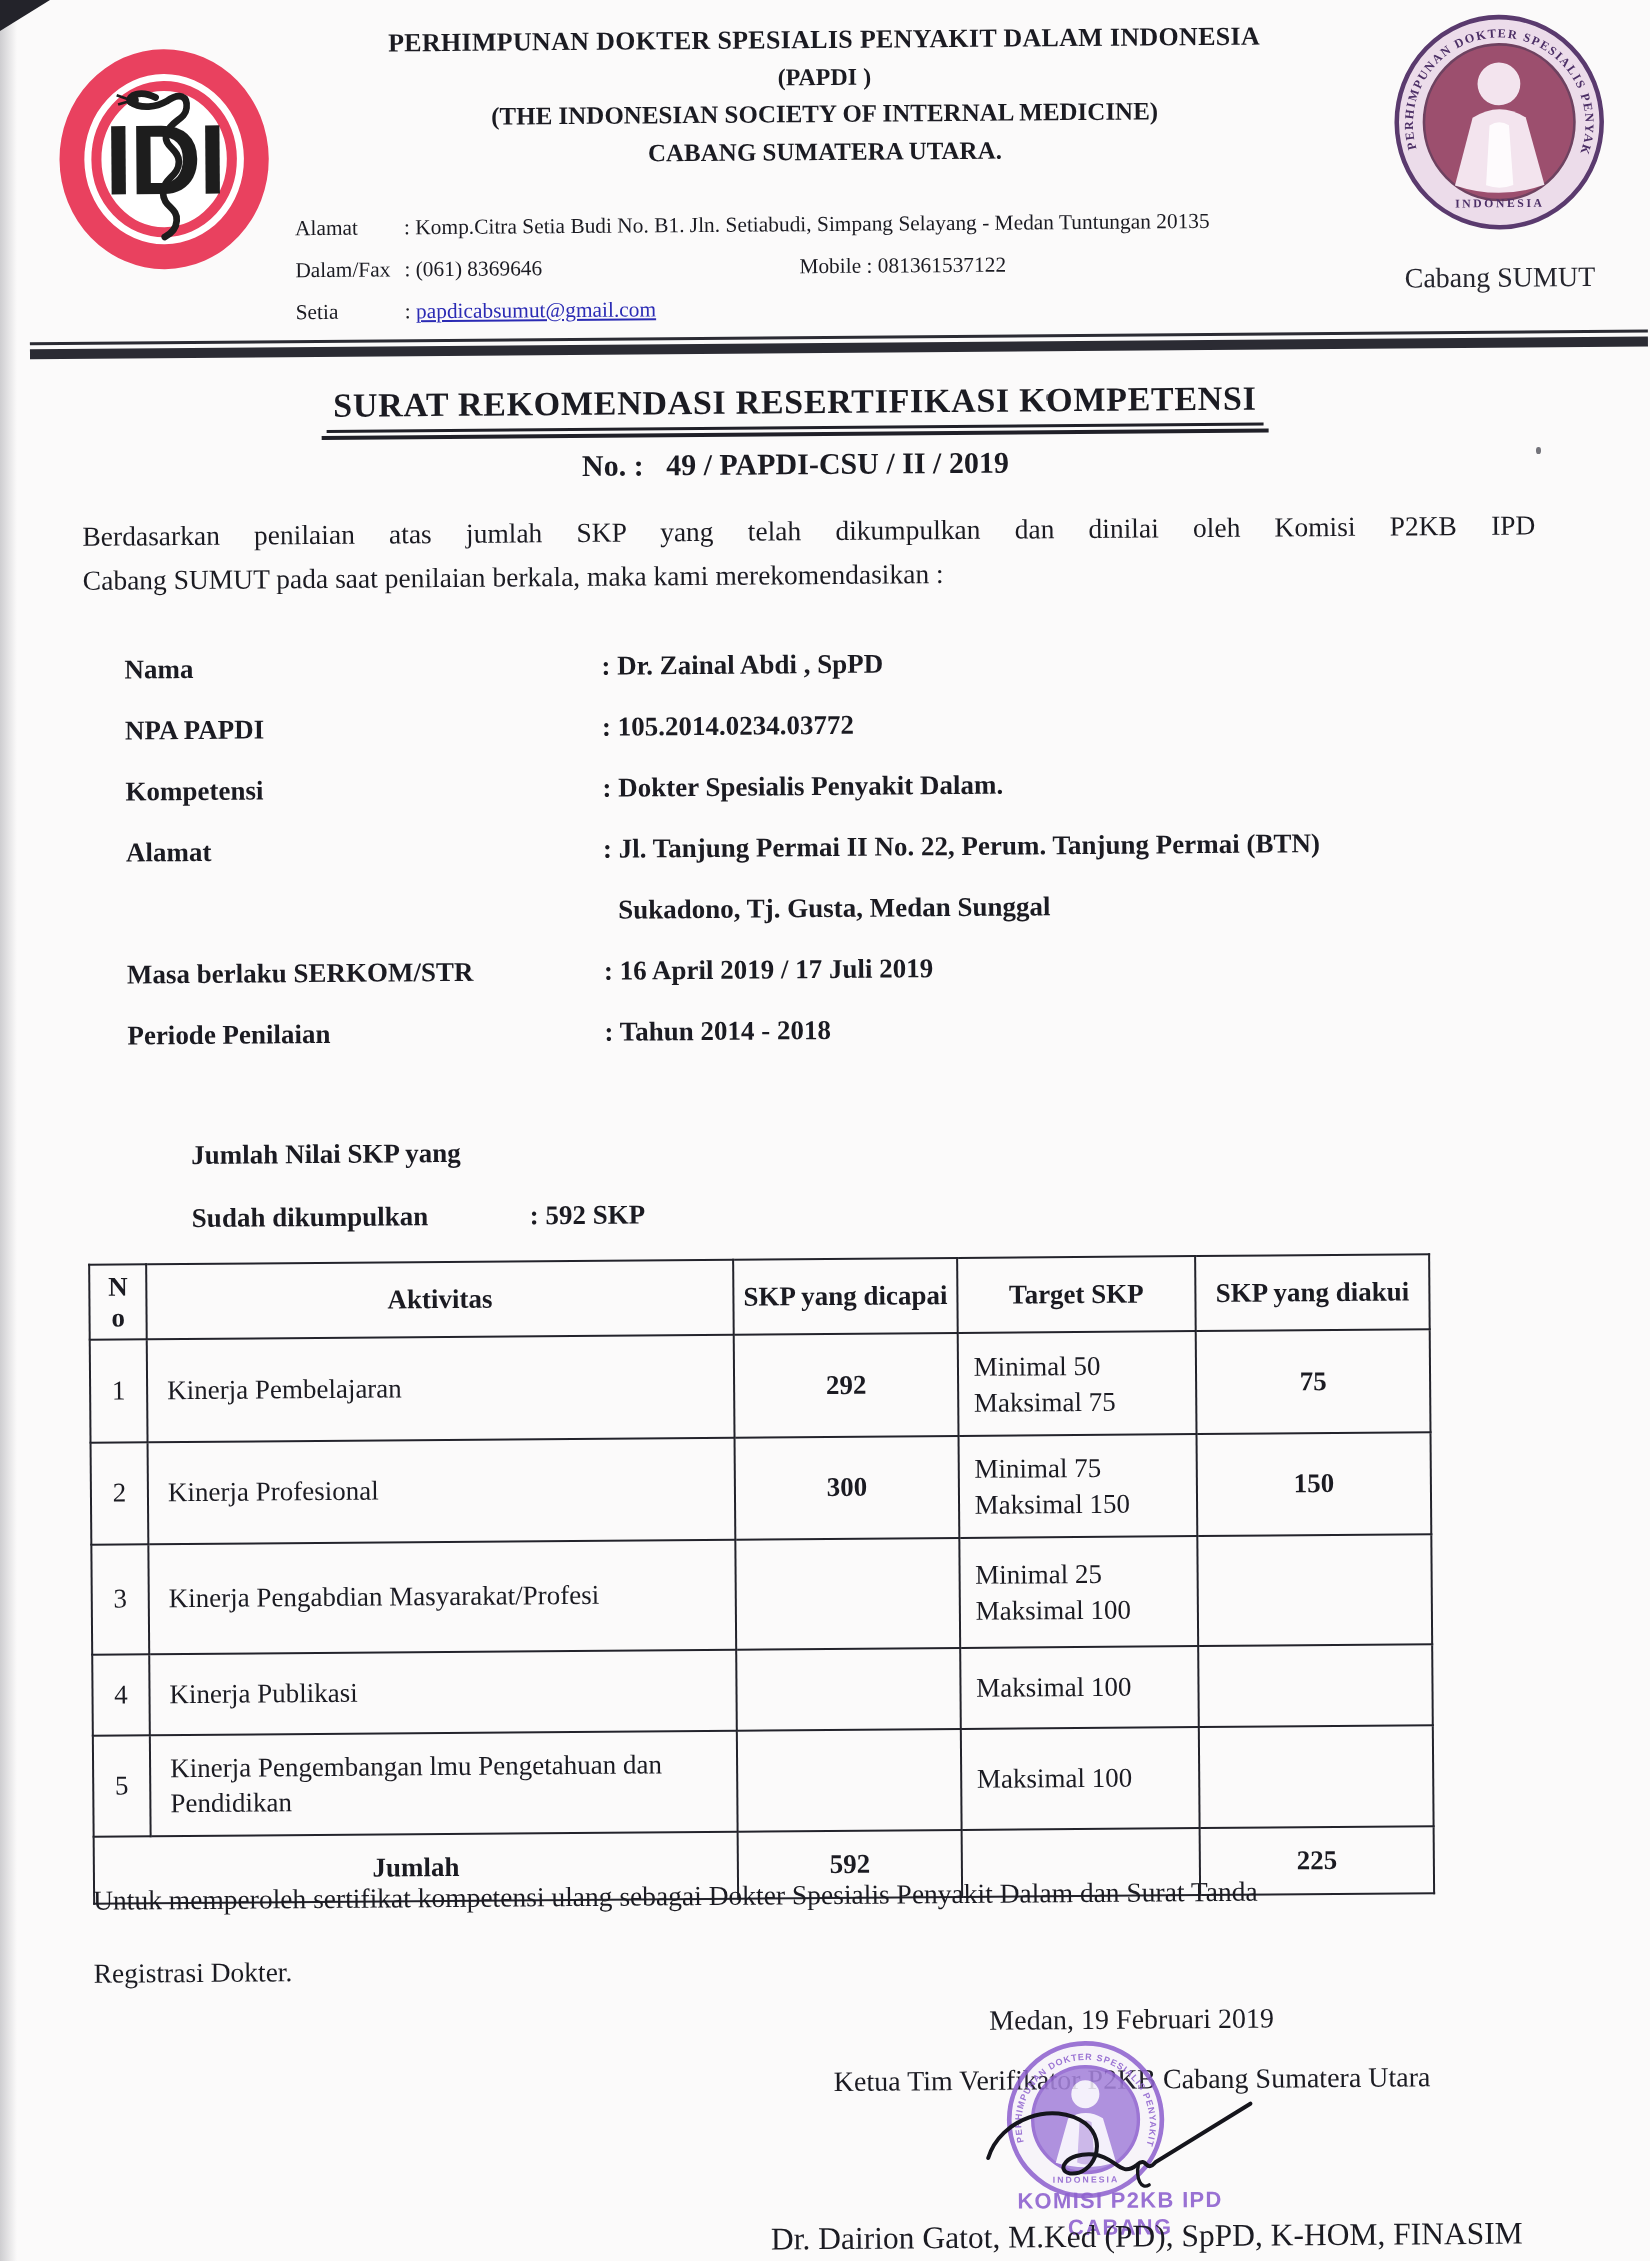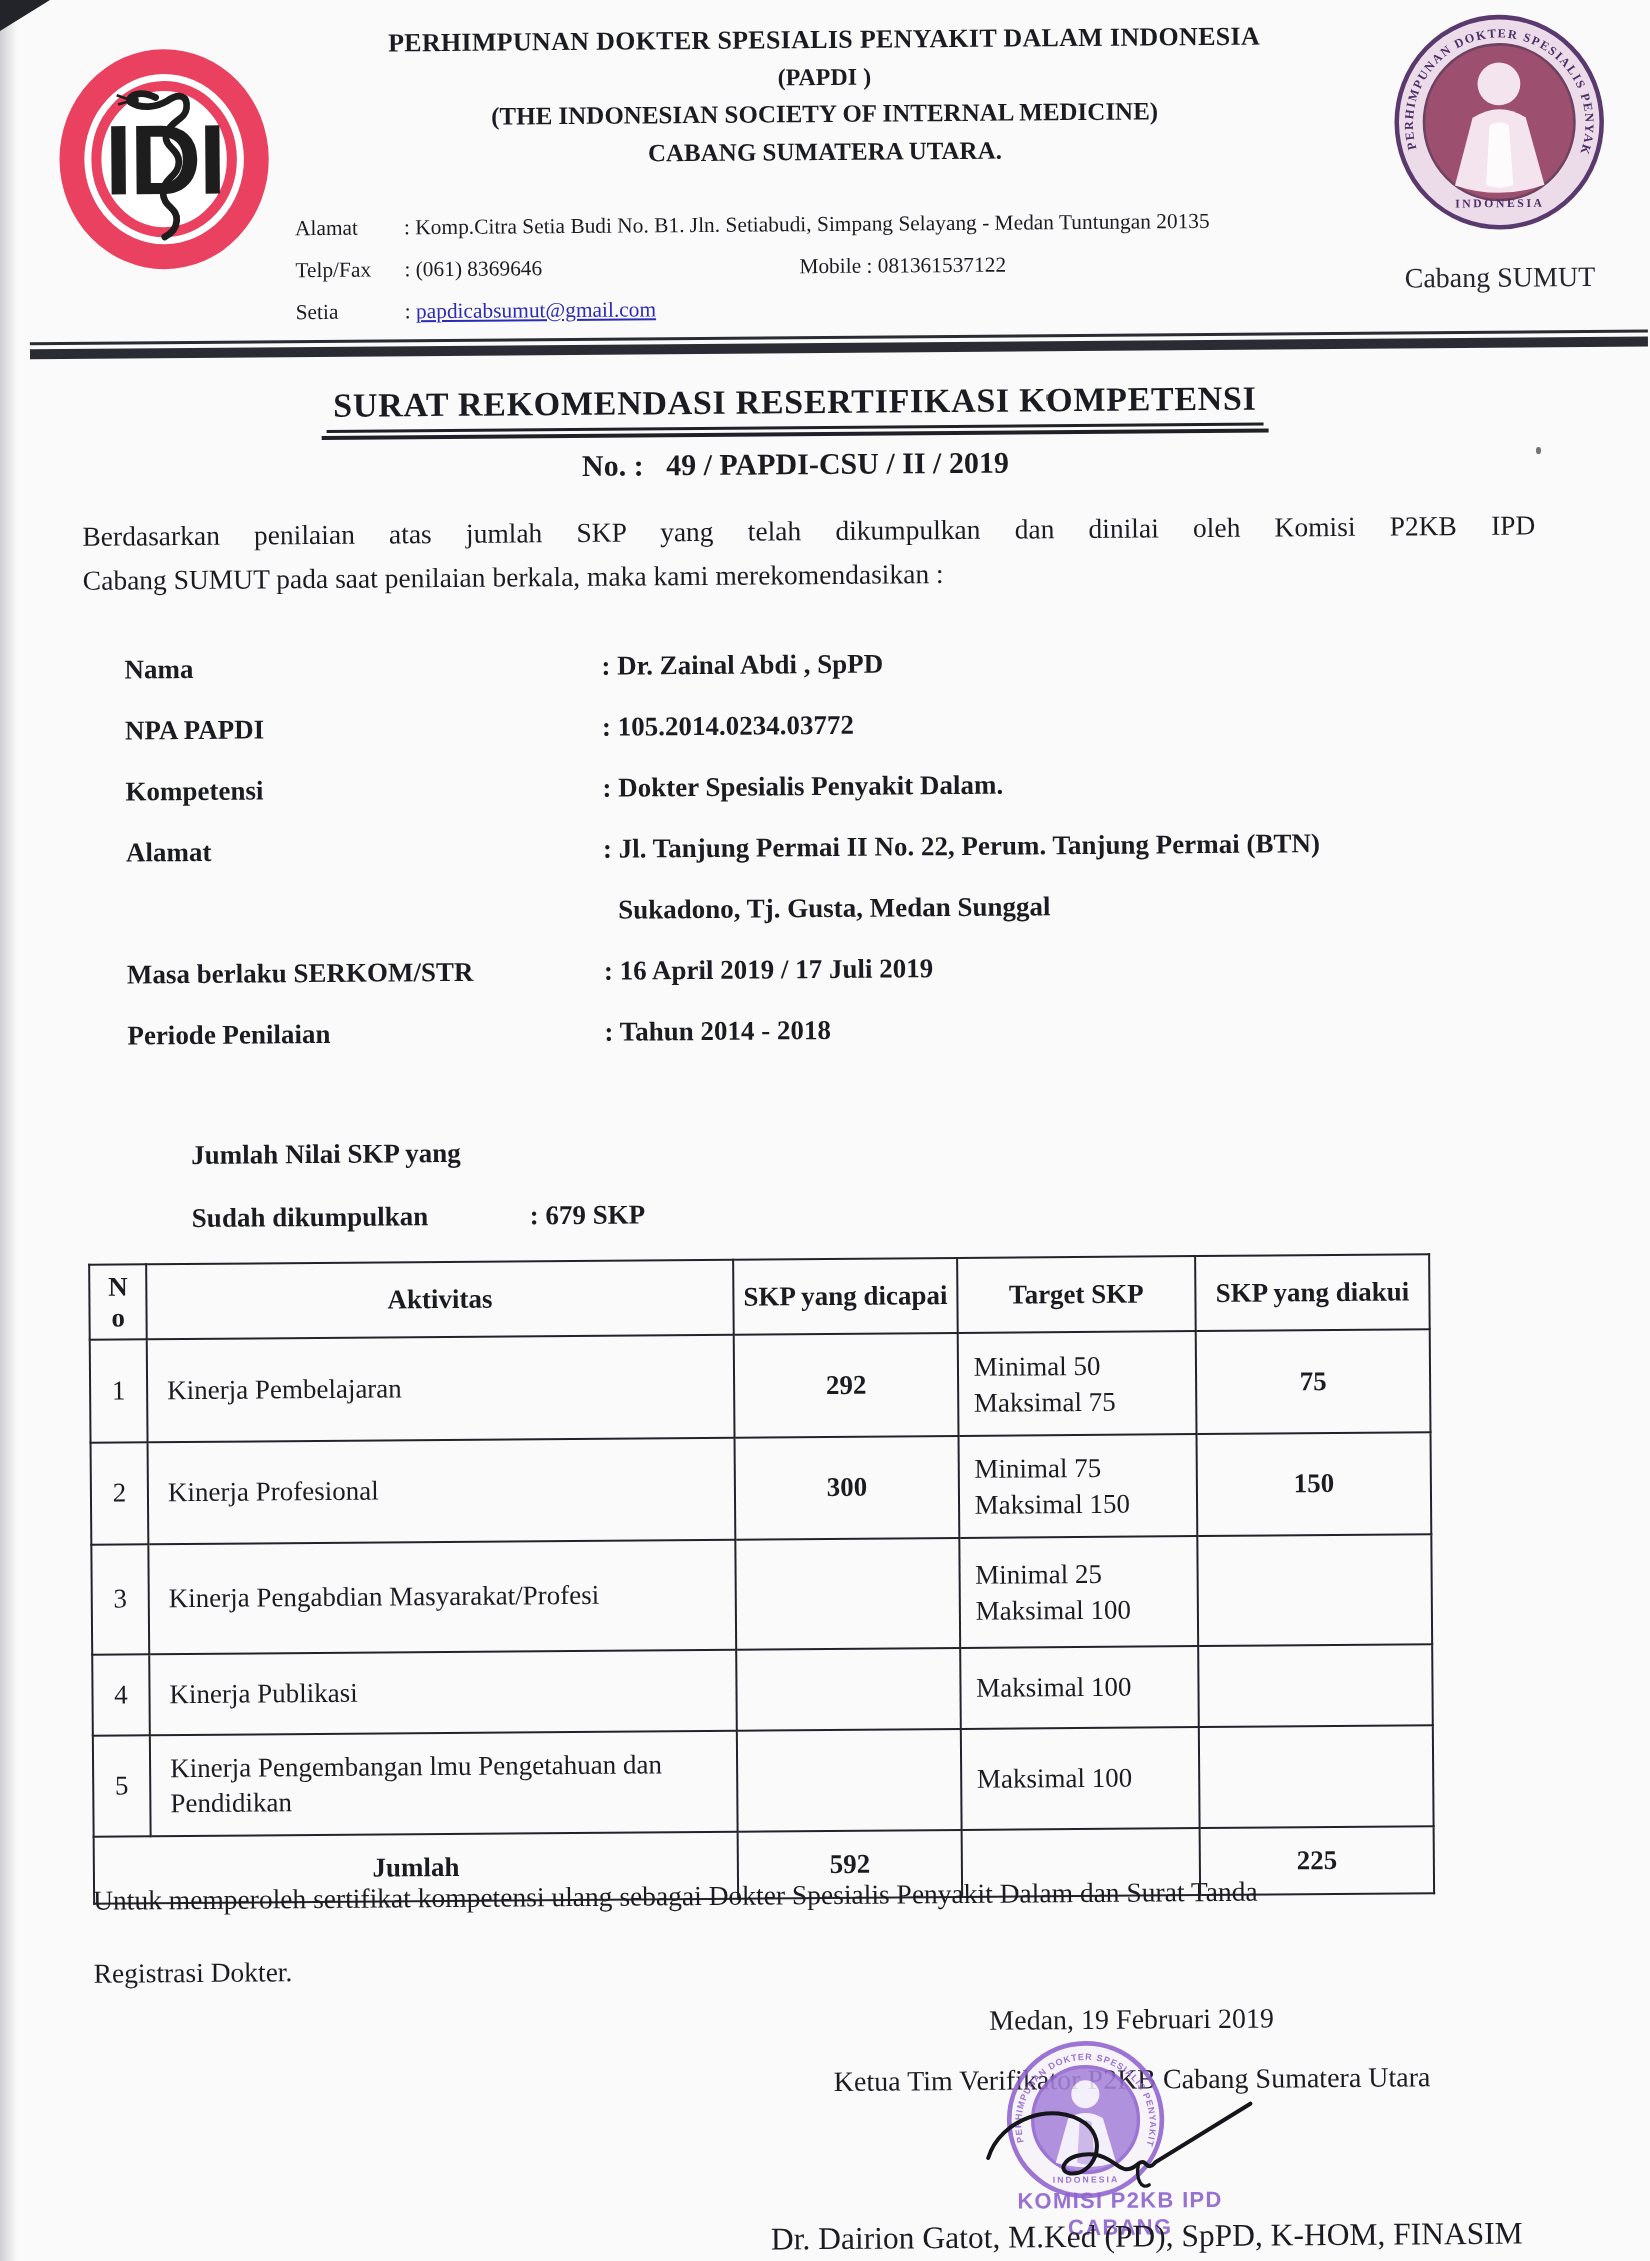--- a/index.html
+++ b/index.html
@@ -112,21 +112,21 @@
       <div class="org-l2">(PAPDI )</div>
       <div class="org-l3">(THE INDONESIAN SOCIETY OF INTERNAL MEDICINE)</div>
       <div class="org-l4">CABANG SUMATERA UTARA.</div>
     </div>
 
     <div class="contact">
       <div class="c-row">
         <span class="c-label">Alamat</span><span>: Komp.Citra Setia Budi  No. B1.  Jln. Setiabudi, Simpang Selayang - Medan Tuntungan 20135</span>
       </div>
       <div class="c-row">
-        <span class="c-label">Telp/Fax</span><span>: (061) 8369646</span>
+        <span class="c-label">Dalam/Fax</span><span>: (061) 8369646</span>
         <span class="c-mobile">Mobile : 081361537122</span>
       </div>
       <div class="c-row">
         <span class="c-label">Setia</span><span>:</span>
         <a class="email-link">papdicabsumut@gmail.com</a>
       </div>
     </div>
 
     <div class="seal-wrap">
       <svg width="214" height="221" viewBox="0 0 330 330">
@@ -187,21 +187,21 @@
       <div class="f-row">
         <div class="f-label">Periode Penilaian</div>
         <div class="f-value">: Tahun 2014 - 2018</div>
       </div>
     </div>
 
     <div class="skp">
       <div>Jumlah Nilai SKP yang</div>
       <div class="skp-row">
         <div class="skp-l2">Sudah dikumpulkan</div>
-        <div>: 679 SKP</div>
+        <div>: 592 SKP</div>
       </div>
     </div>
 
     <table class="skp-table">
       <colgroup>
           <col class="col-no">
           <col class="col-akt">
           <col class="col-dic">
           <col class="col-tgt">
           <col class="col-dia">

